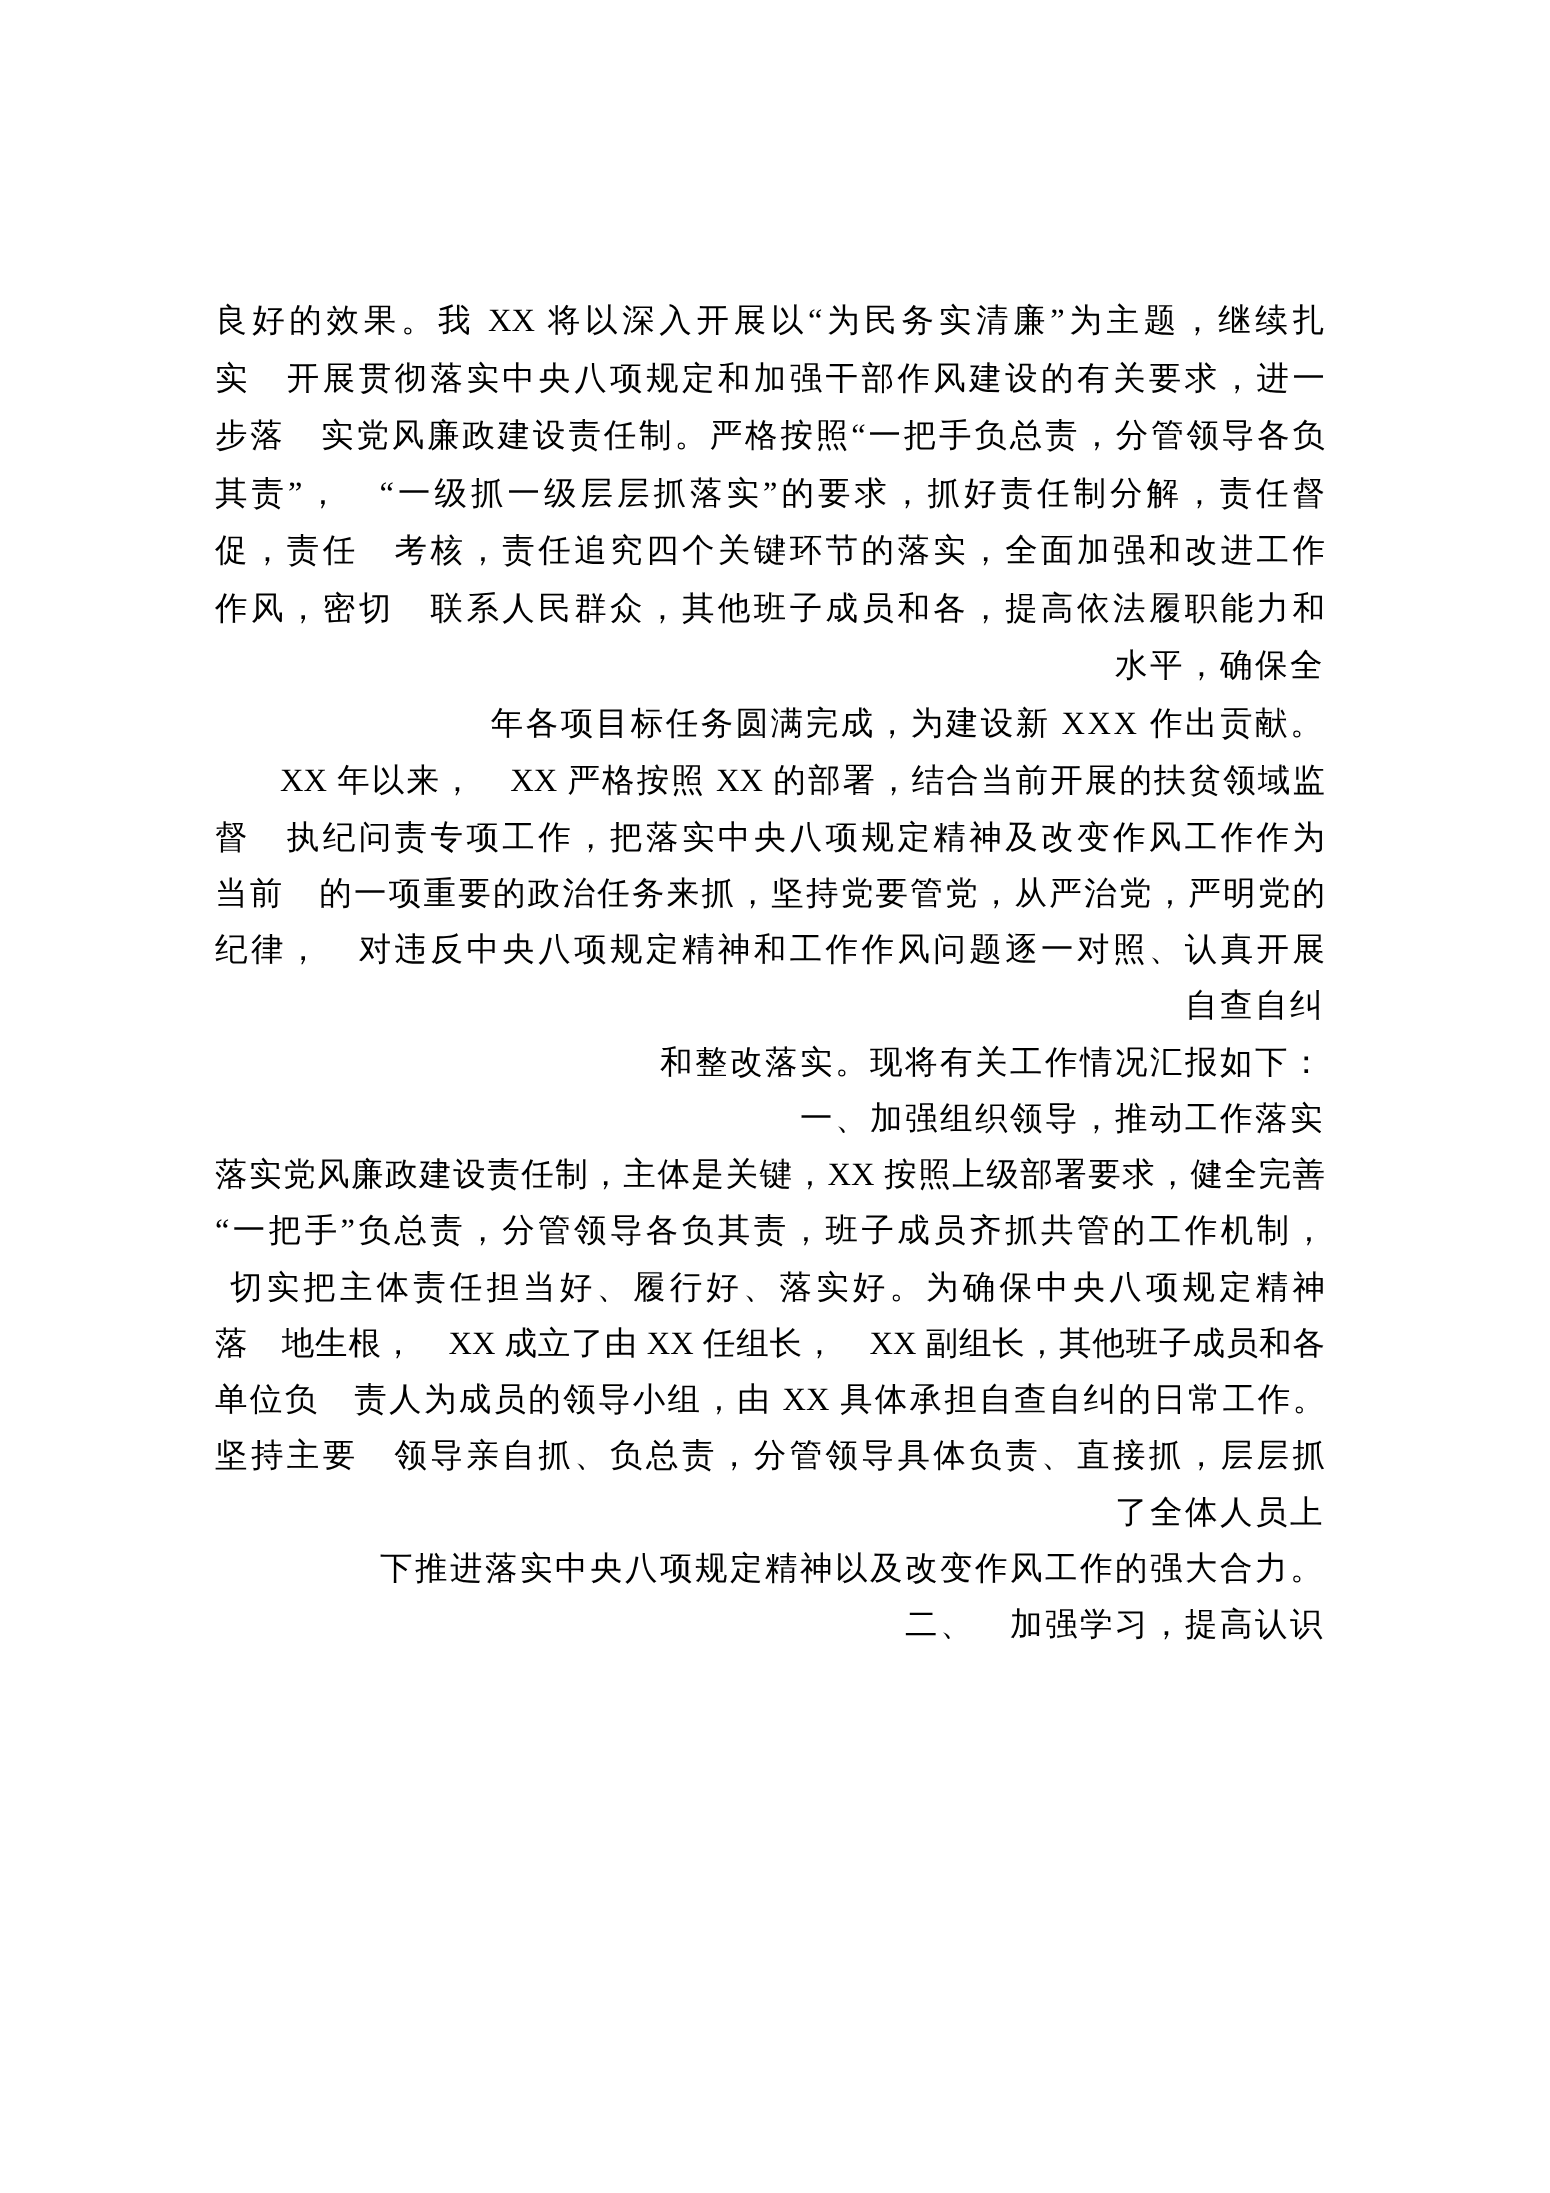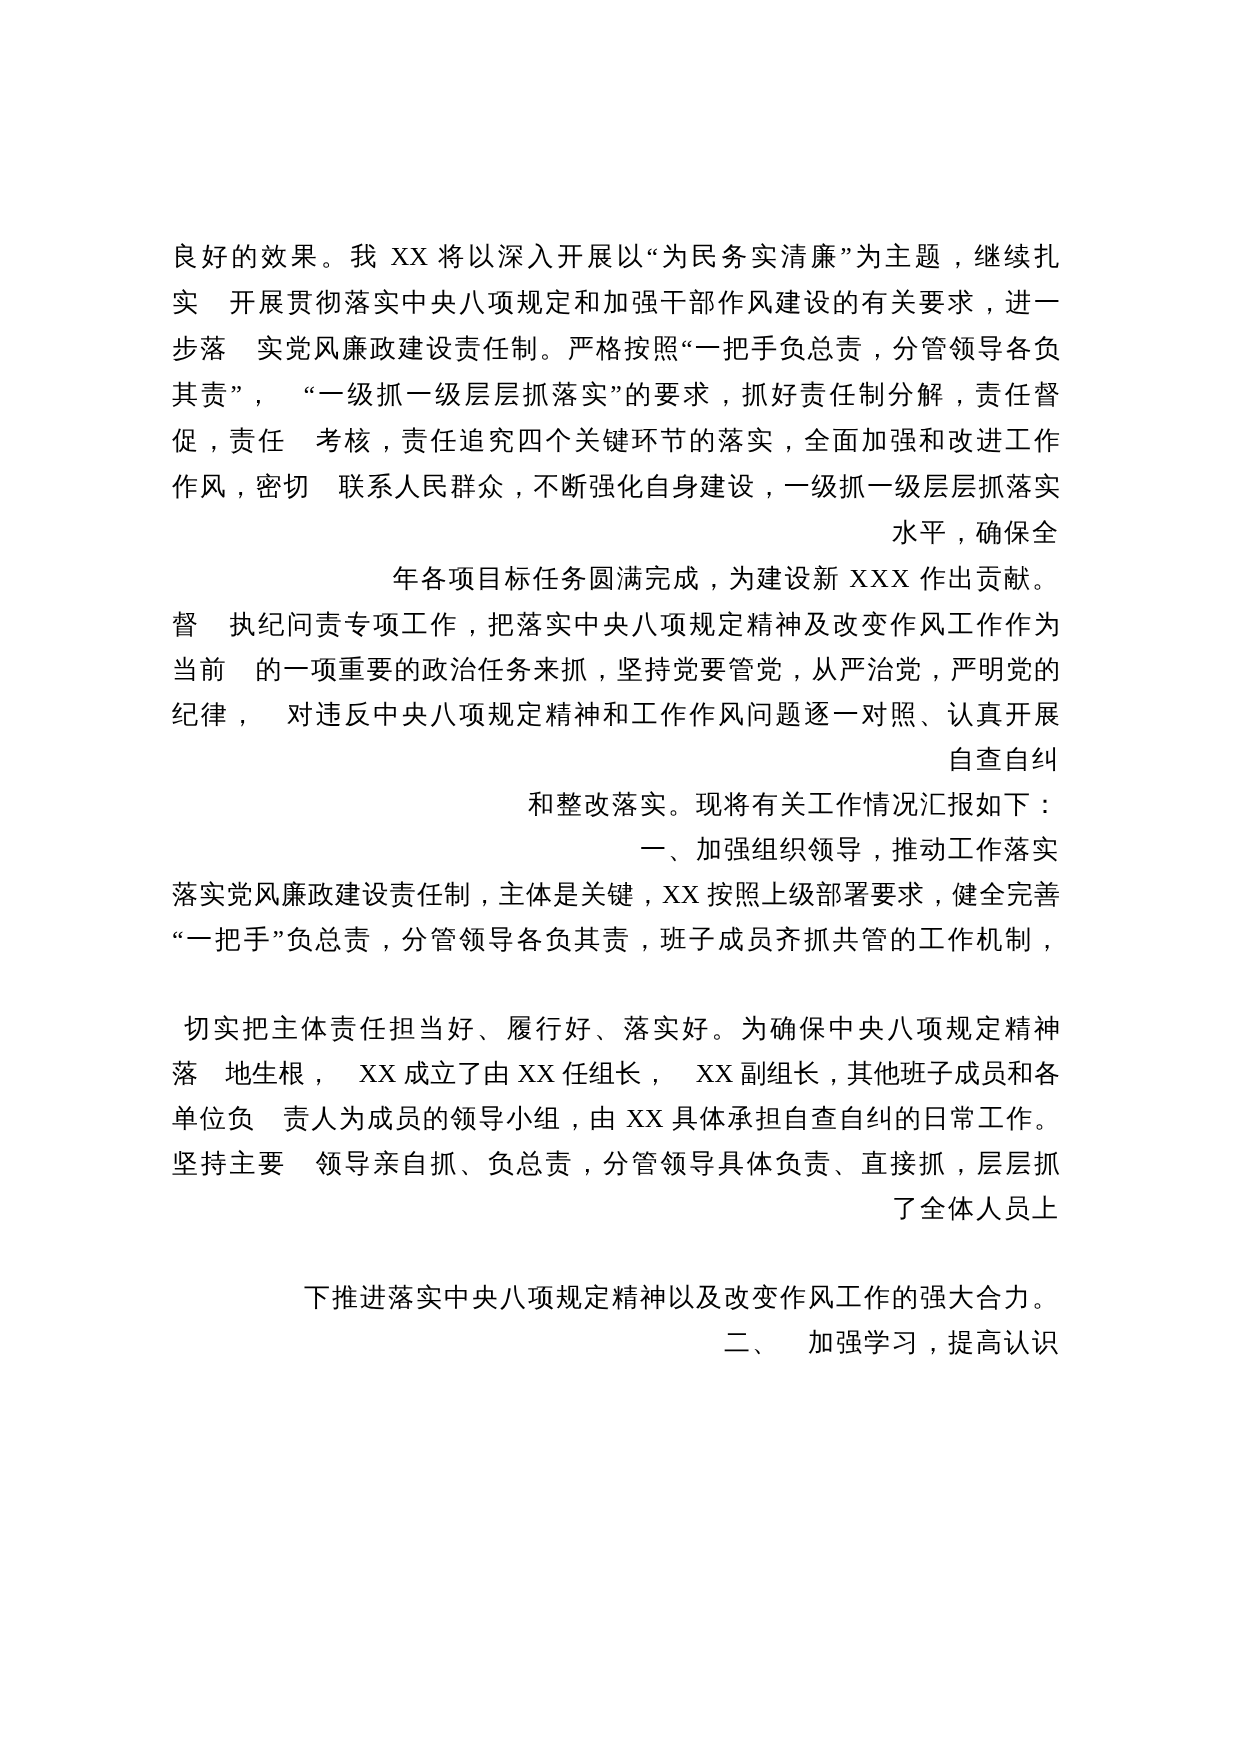--- a/index.html
+++ b/index.html
@@ -26,46 +26,47 @@
   }
   .block-p1 .line { line-height: 46px; }
   .block-p2 .line { line-height: 45px; }
   .line.fill {
     letter-spacing: 0;
     text-align: justify;
     text-align-last: justify;
     text-justify: inter-character;
   }
   .line.indent-para  { padding-left: 52px; }
-  .line.indent-small { padding-left: 12px; margin-top: 44px; }
+  .line.indent-small { padding-left: 12px; }
   .heading {
     font-size: 30px;
     font-weight: bold;
     line-height: 46px;
     letter-spacing: 1px;
     text-align: center;
     margin: 50px 0 62px 0;
     color: #000000;
   }
 </style>
 </head>
 <body>
 
 <main class="sheet">
   <div class="block-p1">
       <div class="line fill">良好的效果。我 XX 将以深入开展以“为民务实清廉”为主题，继续扎</div>
       <div class="line fill">实　开展贯彻落实中央八项规定和加强干部作风建设的有关要求，进一</div>
       <div class="line fill">步落　实党风廉政建设责任制。严格按照“一把手负总责，分管领导各负</div>
       <div class="line fill">其责”，　“一级抓一级层层抓落实”的要求，抓好责任制分解，责任督</div>
       <div class="line fill">促，责任　考核，责任追究四个关键环节的落实，全面加强和改进工作</div>
-      <div class="line fill">作风，密切　联系人民群众，不断强化自身建设，一级抓一级层层抓落实</div>
+      <div class="line fill">作风，密切　联系人民群众，其他班子成员和各，提高依法履职能力和</div>
       <div class="line">水平，确保全</div>
       <div class="line">年各项目标任务圆满完成，为建设新 XXX 作出贡献。</div>
     </div>
   <div class="block-p2">
+      <div class="line fill indent-para">XX 年以来，　XX 严格按照 XX 的部署，结合当前开展的扶贫领域监</div>
       <div class="line fill">督　执纪问责专项工作，把落实中央八项规定精神及改变作风工作作为</div>
       <div class="line fill">当前　的一项重要的政治任务来抓，坚持党要管党，从严治党，严明党的</div>
       <div class="line fill">纪律，　对违反中央八项规定精神和工作作风问题逐一对照、认真开展</div>
       <div class="line">自查自纠</div>
       <div class="line">和整改落实。现将有关工作情况汇报如下：</div>
       <div class="line indent-para">一、加强组织领导，推动工作落实</div>
       <div class="line fill">落实党风廉政建设责任制，主体是关键，XX 按照上级部署要求，健全完善</div>
       <div class="line fill">“一把手”负总责，分管领导各负其责，班子成员齐抓共管的工作机制，</div>
       <div class="line fill indent-small">切实把主体责任担当好、履行好、落实好。为确保中央八项规定精神</div>
       <div class="line fill">落　地生根，　XX 成立了由 XX 任组长，　XX 副组长，其他班子成员和各</div>

